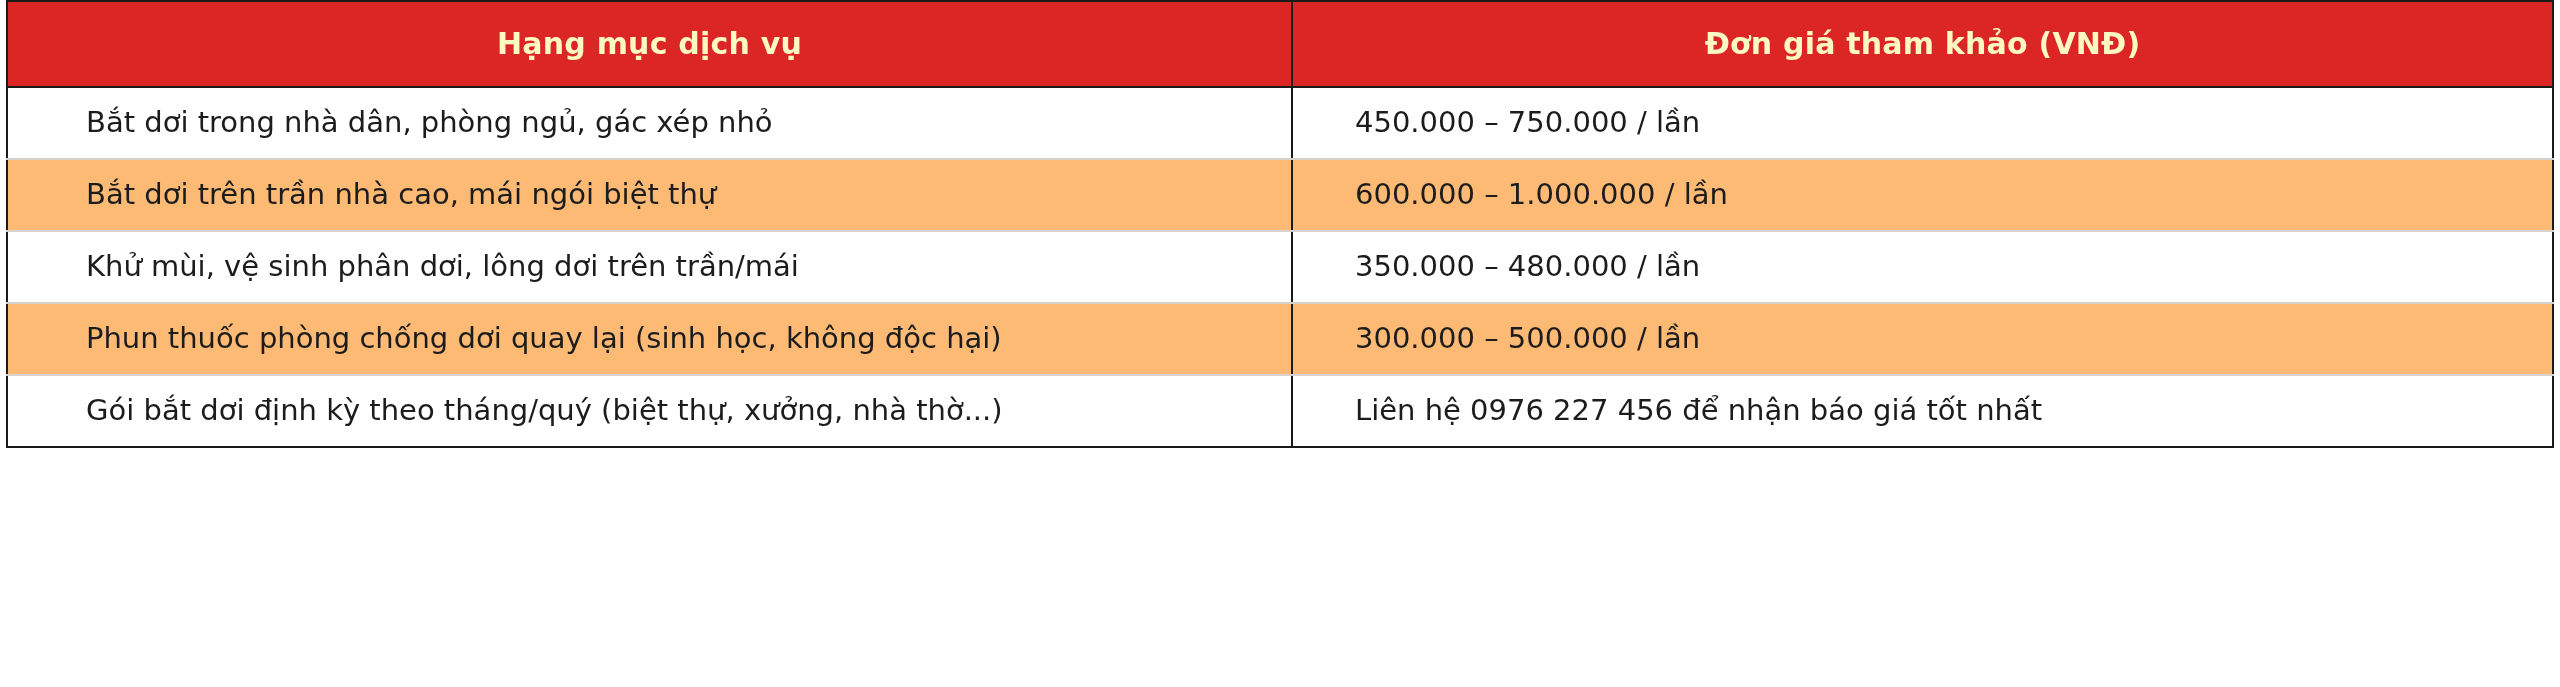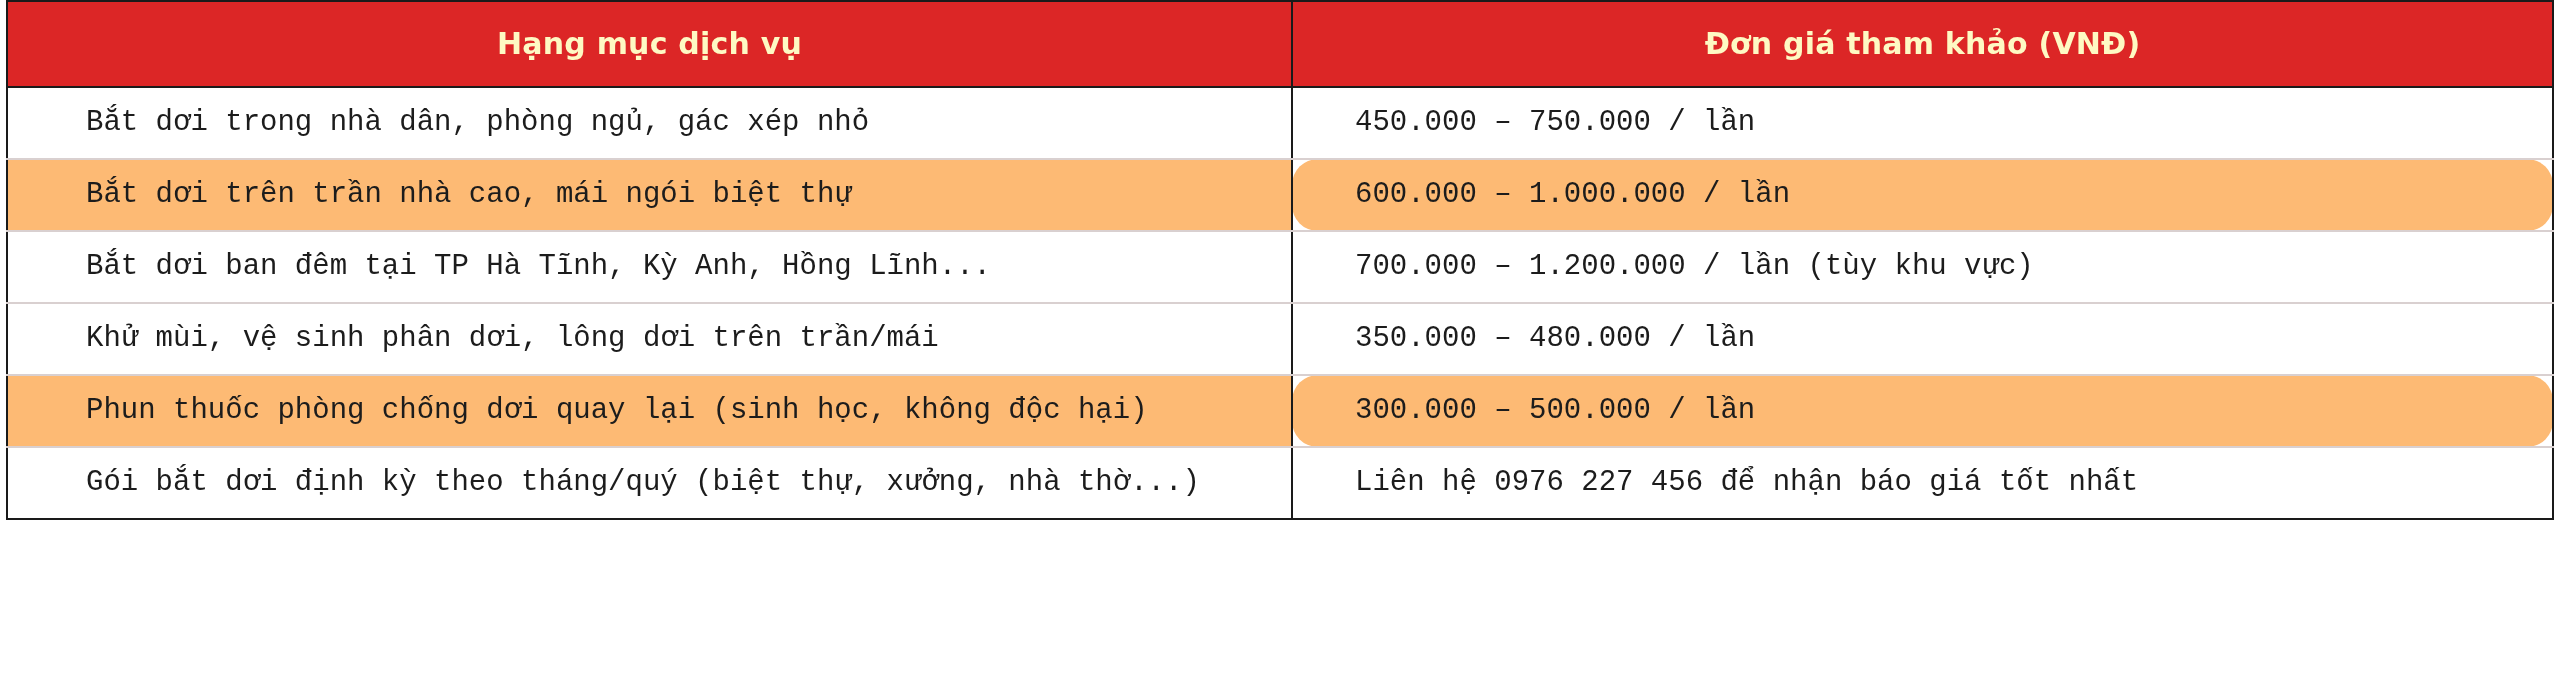--- a/index.html
+++ b/index.html
@@ -43,24 +43,23 @@
     font-size: 29px;
     color: #1c1c1c;
     border: 2px solid #d9d0d0;
     border-left-color: #c9bfbf;
     border-right-color: #c9bfbf;
     box-sizing: border-box;
     height: 72px;
     vertical-align: middle;
     padding: 8px 36px;
     line-height: 1.3;
-    font-family: Liberation Mono, monospace;
   }
   tbody td.col-service { padding-left: 78px; }
-  tbody td.col-price { padding-left: 62px; border-radius: 26px; }
+  tbody td.col-price { padding-left: 62px; }
 
   tbody tr.odd td { background: #ffffff; }
   tbody tr.even td { background: #fdba74; }
 
   tbody tr td:first-child { border-left: 2px solid #1a1a1a; }
   tbody tr td:last-child { border-right: 2px solid #1a1a1a; }
   tbody tr:last-child td { border-bottom: 2px solid #1a1a1a; }
   tbody tr td.col-service { border-right: 2px solid #1a1a1a; }
 </style>
 </head>
@@ -81,24 +80,20 @@
     <tbody>
       <tr class="odd">
         <td class="col-service">Bắt dơi trong nhà dân, phòng ngủ, gác xép nhỏ</td>
         <td class="col-price">450.000 – 750.000 / lần</td>
       </tr>
       <tr class="even">
         <td class="col-service">Bắt dơi trên trần nhà cao, mái ngói biệt thự</td>
         <td class="col-price">600.000 – 1.000.000 / lần</td>
       </tr>
       <tr class="odd">
-        <td class="col-service">Bắt dơi ban đêm tại TP Hà Tĩnh, Kỳ Anh, Hồng Lĩnh...</td>
-        <td class="col-price">700.000 – 1.200.000 / lần (tùy khu vực)</td>
-      </tr>
-      <tr class="odd">
         <td class="col-service">Khử mùi, vệ sinh phân dơi, lông dơi trên trần/mái</td>
         <td class="col-price">350.000 – 480.000 / lần</td>
       </tr>
       <tr class="even">
         <td class="col-service">Phun thuốc phòng chống dơi quay lại (sinh học, không độc hại)</td>
         <td class="col-price">300.000 – 500.000 / lần</td>
       </tr>
       <tr class="odd">
         <td class="col-service">Gói bắt dơi định kỳ theo tháng/quý (biệt thự, xưởng, nhà thờ...)</td>
         <td class="col-price">Liên hệ 0976 227 456 để nhận báo giá tốt nhất</td>

